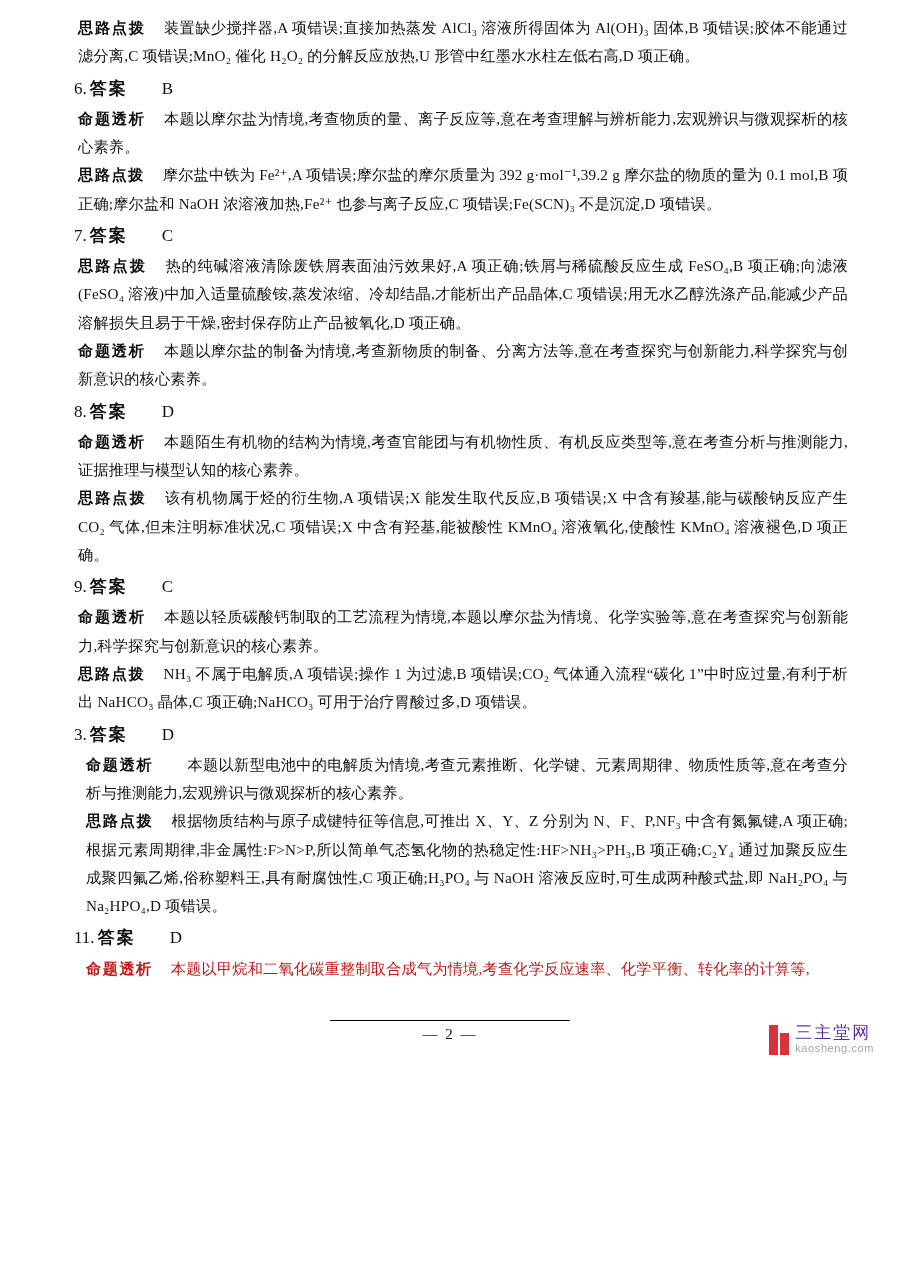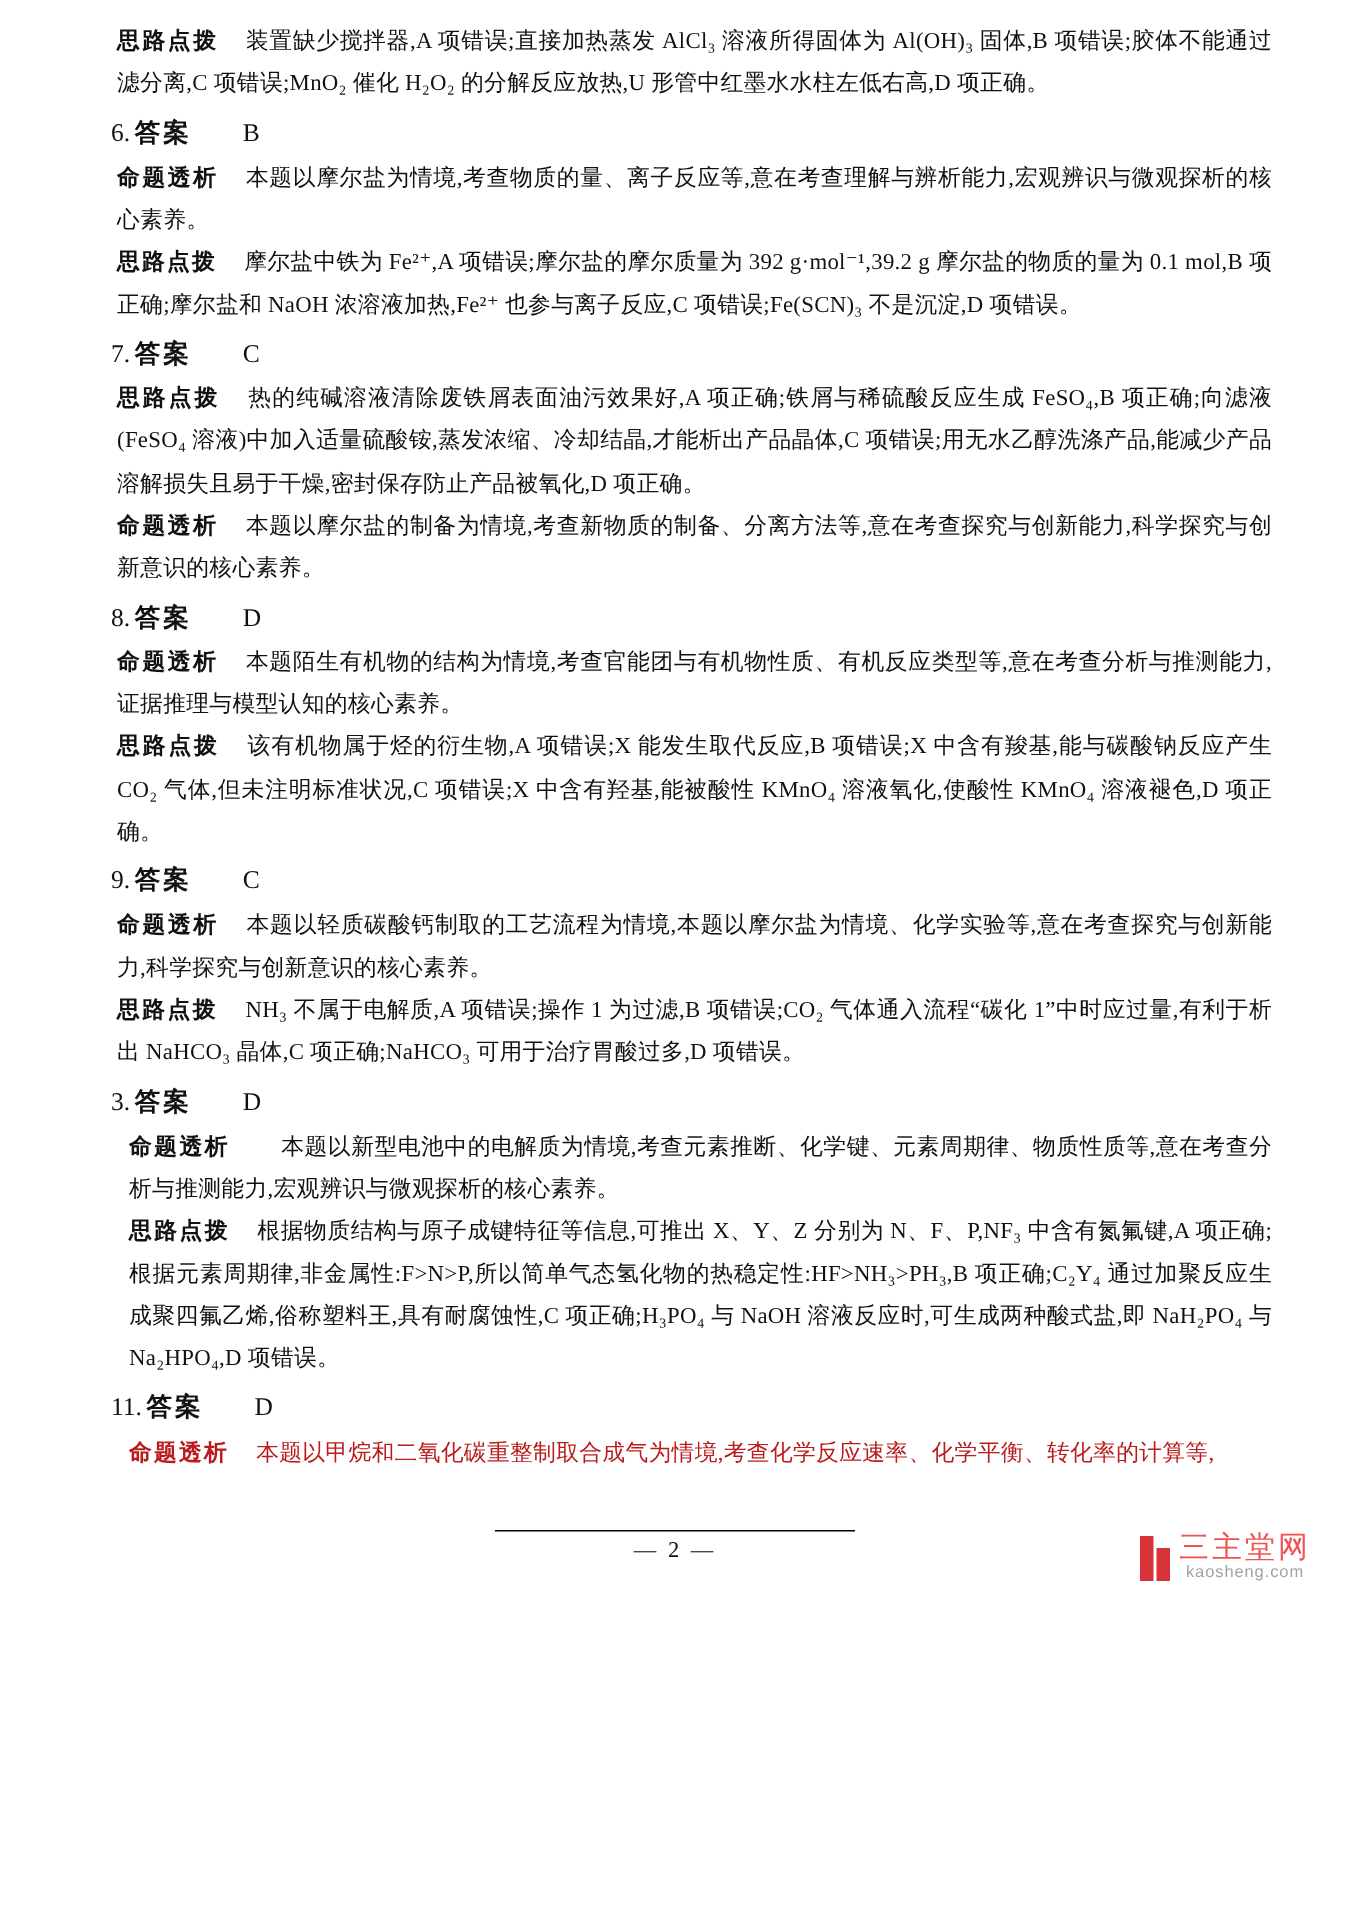--- a/index.html
+++ b/index.html
@@ -106,24 +106,24 @@
   .wm-bar.short {
     height: 22px;
     margin-top: 8px;
   }
   .wm-text {
     display: flex;
     flex-direction: column;
     line-height: 1.05;
   }
   .wm-cn {
-    font-size: 20px;
-    color: #ef4444;
+    font-size: 17px;
+    color: #4c1d95;
     letter-spacing: 2px;
-    font-family: Liberation Serif, serif;
+    font-family: Liberation Mono, monospace;
   }
   .wm-en {
     font-size: 11px;
     color: #9a9a9a;
     letter-spacing: 0.6px;
     font-family: "Liberation Sans", sans-serif;
     text-align: center;
   }
   .faded {
     color: #b91c1c;

